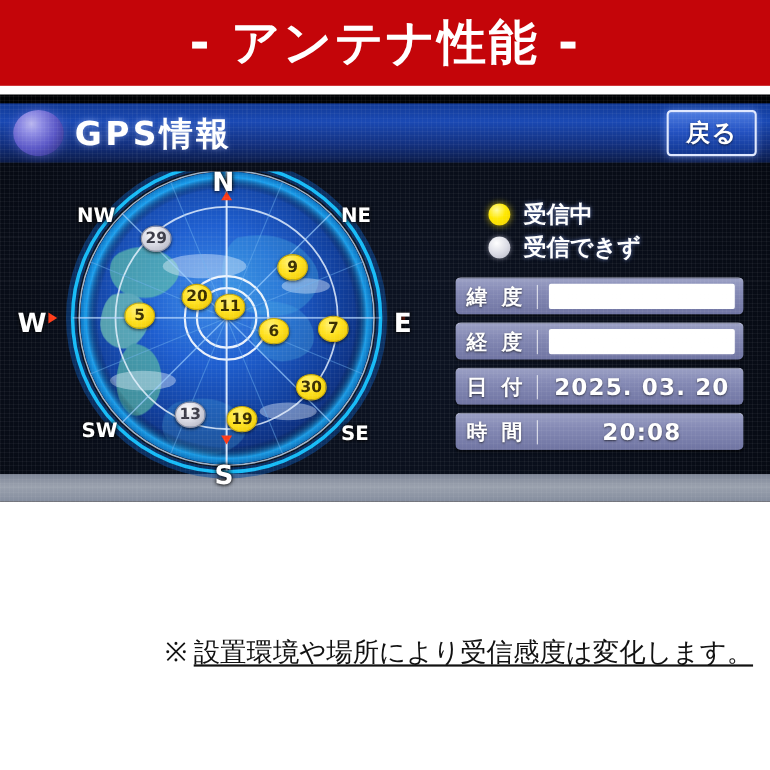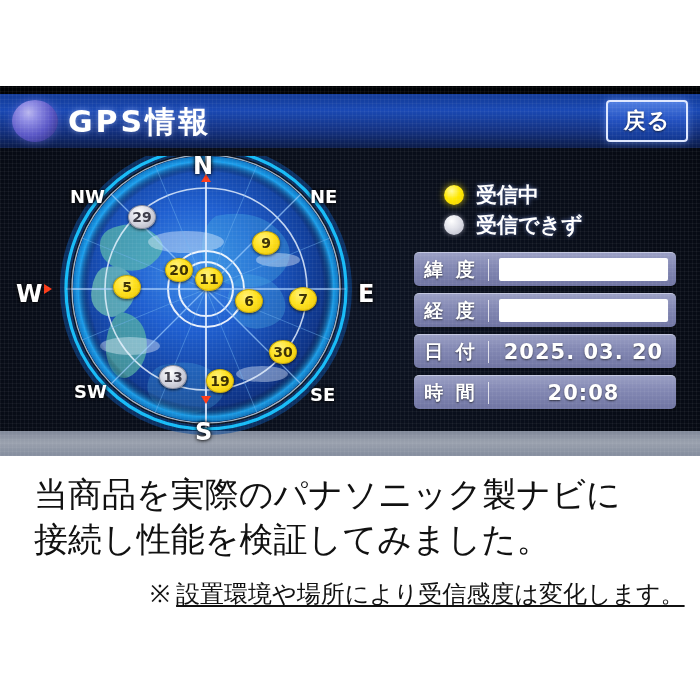--- a/index.html
+++ b/index.html
@@ -99,20 +99,23 @@
     color:#111111;font-size:24px;line-height:1.35;
     font-family:Liberation Sans, sans-serif;}
   .note-mark{display:inline-block;margin-right:6px;}
   .note-text{text-decoration:underline;text-underline-offset:3px;}
 </style>
 </head>
 <body>
 
 <div id="page">
 
+  <div class="banner">
+    <div class="banner-title">- アンテナ性能 -</div>
+  </div>
 
   <div class="screen">
     <div class="screen-blackstrip"></div>
     <div class="screen-head"></div>
     <div class="screen-body"></div>
     <div class="screen-foot"></div>
 
     <div class="gps-orb"></div>
     <div class="gps-title">GPS情報</div>
 
@@ -247,22 +250,18 @@
         <div class="info-row">
           <div class="info-key">時 間</div>
           <div class="info-sep"></div>
           <div class="info-val">20:08</div>
         </div>
       </div>
 
     <div class="lcdgrid"></div>
   </div>
 
-  <div class="body-copy">
-    <div>当商品を実際のパナソニック製ナビに</div>
-    <div>接続し性能を検証してみました。</div>
-  </div>
 
   <div class="note">
     <span class="note-mark">※</span><span class="note-text">設置環境や場所により受信感度は変化します。</span>
   </div>
 
 </div>
 
 </body></html>

